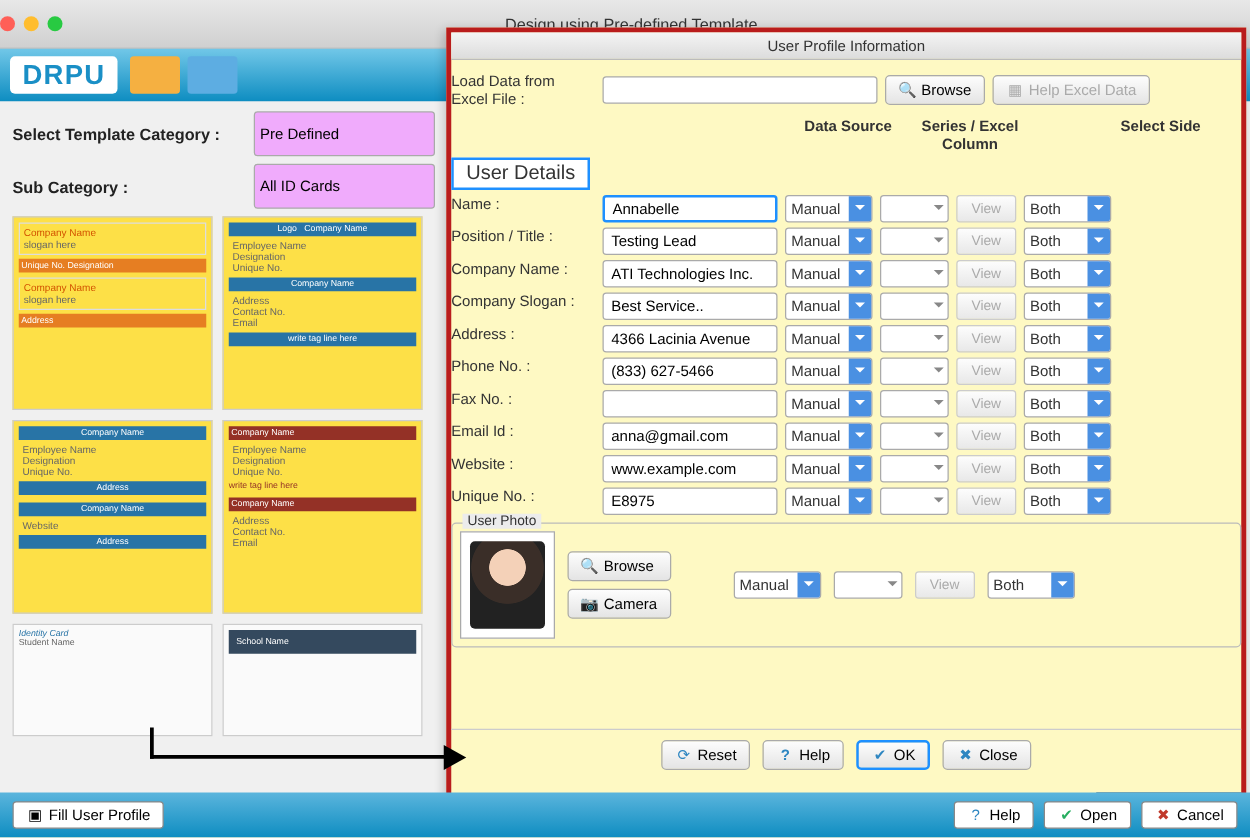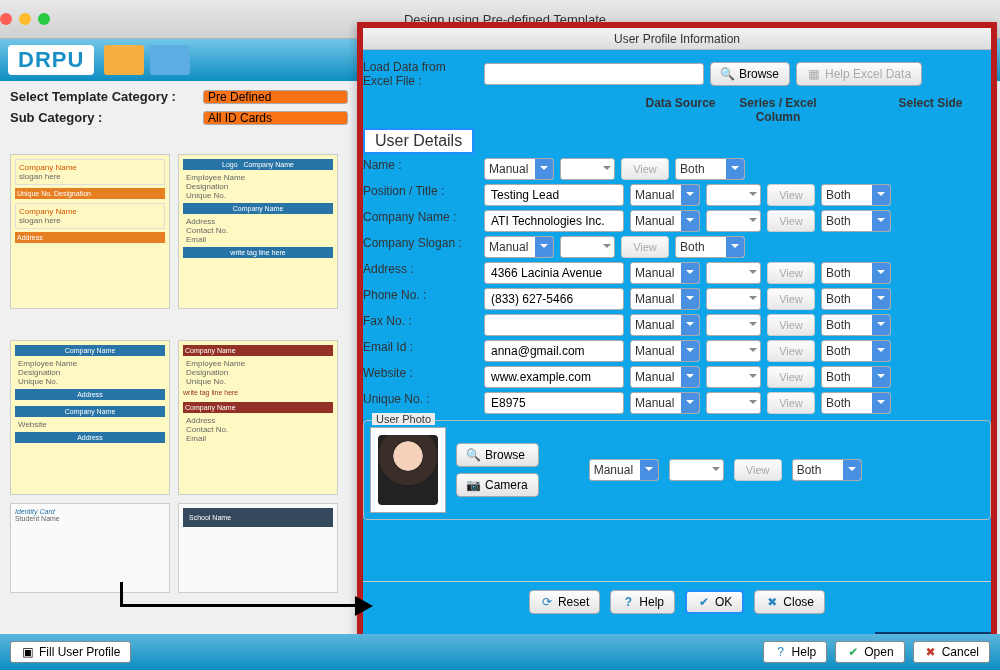--- a/index.html
+++ b/index.html
@@ -13,31 +13,31 @@
 
 .app-header { height: 42px; background: linear-gradient(180deg,#71c7e8,#0e8dc1); display: flex; align-items: center; padding: 0 8px; }
 .logo { background: #fff; color: #1a8fc6; font-weight: 900; font-size: 22px; padding: 2px 10px; border-radius: 4px; letter-spacing: 1px; }
 .header-icons { display: flex; gap: 6px; margin-left: 10px; }
 .hi { width: 40px; height: 30px; background: #f5b041; border-radius: 3px; }
 .hi2 { width: 40px; height: 30px; background: #5dade2; border-radius: 3px; }
 
 .main { position: relative; padding: 8px 10px; }
 .row { display: flex; align-items: center; margin-bottom: 6px; gap: 8px; }
 .label { font-size: 13px; font-weight: bold; color: #222; width: 185px; }
-.combo { width: 145px; height: 14px; border: 1px solid #aaa; background: #f97316; font-size: 12px; padding: 2px 4px; border-radius: 3px; }
+.combo { width: 145px; height: 36px; border: 1px solid #aaa; background: #f0abfc; font-size: 12px; padding: 2px 4px; border-radius: 3px; }
 
 .templates { display: grid; grid-template-columns: 160px 160px; gap: 8px; margin-top: 6px; width: 340px; }
-.tpl { width: 160px; height: 155px; border: 1px solid #ccc; background: #fef9c3; padding: 4px; font-size: 8px; color: #666; overflow: hidden; margin-top: 23px; }
+.tpl { width: 160px; height: 155px; border: 1px solid #ccc; background: #fde047; padding: 4px; font-size: 8px; color: #666; overflow: hidden; }
 .tpl .card { border: 1px solid #ddd; margin-bottom: 3px; padding: 3px; }
 .tpl .bluebar { background: #2874a6; color: #fff; font-size: 7px; padding: 2px; text-align: center; }
 .tpl .redbar { background: #943126; color: #fff; font-size: 7px; padding: 2px; }
 .tpl .orangebar { background: #e67e22; color: #fff; font-size: 7px; padding: 2px; }
 .tpl3 { width: 160px; height: 90px; border: 1px solid #ccc; background: #fafafa; padding: 4px; font-size: 7px; color: #666; }
 
-.sheet { position: absolute; top: 22px; left: 357px; width: 640px; height: 640px; background: #0ea5e9; border: 6px solid #b91c1c; box-shadow: -2px 2px 8px rgba(0,0,0,0.2); }
+.sheet { position: absolute; top: 22px; left: 357px; width: 640px; height: 640px; background: #fef9c3; border: 4px solid #b91c1c; box-shadow: -2px 2px 8px rgba(0,0,0,0.2); }
 .sheet-title { height: 22px; background: linear-gradient(#f4f4f4,#dcdcdc); text-align: center; font-size: 12px; line-height: 22px; color: #333; border-bottom: 1px solid #bbb; }
 .sheet-body { padding: 10px 0; font-size: 12px; color: #333; }
 
 .form-row { display: flex; align-items: center; margin-bottom: 6px; gap: 6px; }
 .form-label { width: 115px; font-size: 12px; }
 .text-input { height: 22px; border: 1px solid #aaa; background: #fff; padding: 2px 6px; font-size: 12px; border-radius: 3px; }
 .btn { height: 24px; background: linear-gradient(#fdfdfd,#e4e4e4); border: 1px solid #aaa; border-radius: 4px; padding: 0 10px; font-size: 12px; display: inline-flex; align-items: center; gap: 4px; cursor: pointer; }
 .btn.disabled { color: #aaa; }
 
 .headers { display: flex; font-weight: bold; font-size: 12px; margin: 8px 0 4px; }
@@ -182,20 +182,21 @@
       <div class="h-col">Series / Excel Column</div>
       <div class="h-view"></div>
       <div class="h-side">Select Side</div>
     </div>
 
     <div class="tab">User Details</div>
 
     <div id="fields">
         <div class="detail-row">
           <div class="detail-label">Name :</div>
+          <input class="detail-input active" value="Annabelle" style="">
           <div class="sel">
             <span class="txt">Manual</span>
             <span class="arrow"></span>
           </div>
           <div class="sel2">
             <span class="arrow2"></span>
           </div>
           <button class="view-btn">View</button>
           <div class="sel">
             <span class="txt">Both</span>
@@ -229,20 +230,21 @@
             <span class="arrow2"></span>
           </div>
           <button class="view-btn">View</button>
           <div class="sel">
             <span class="txt">Both</span>
             <span class="arrow"></span>
           </div>
         </div>
         <div class="detail-row">
           <div class="detail-label">Company Slogan :</div>
+          <input class="detail-input" value="Best Service.." style="">
           <div class="sel">
             <span class="txt">Manual</span>
             <span class="arrow"></span>
           </div>
           <div class="sel2">
             <span class="arrow2"></span>
           </div>
           <button class="view-btn">View</button>
           <div class="sel">
             <span class="txt">Both</span>

